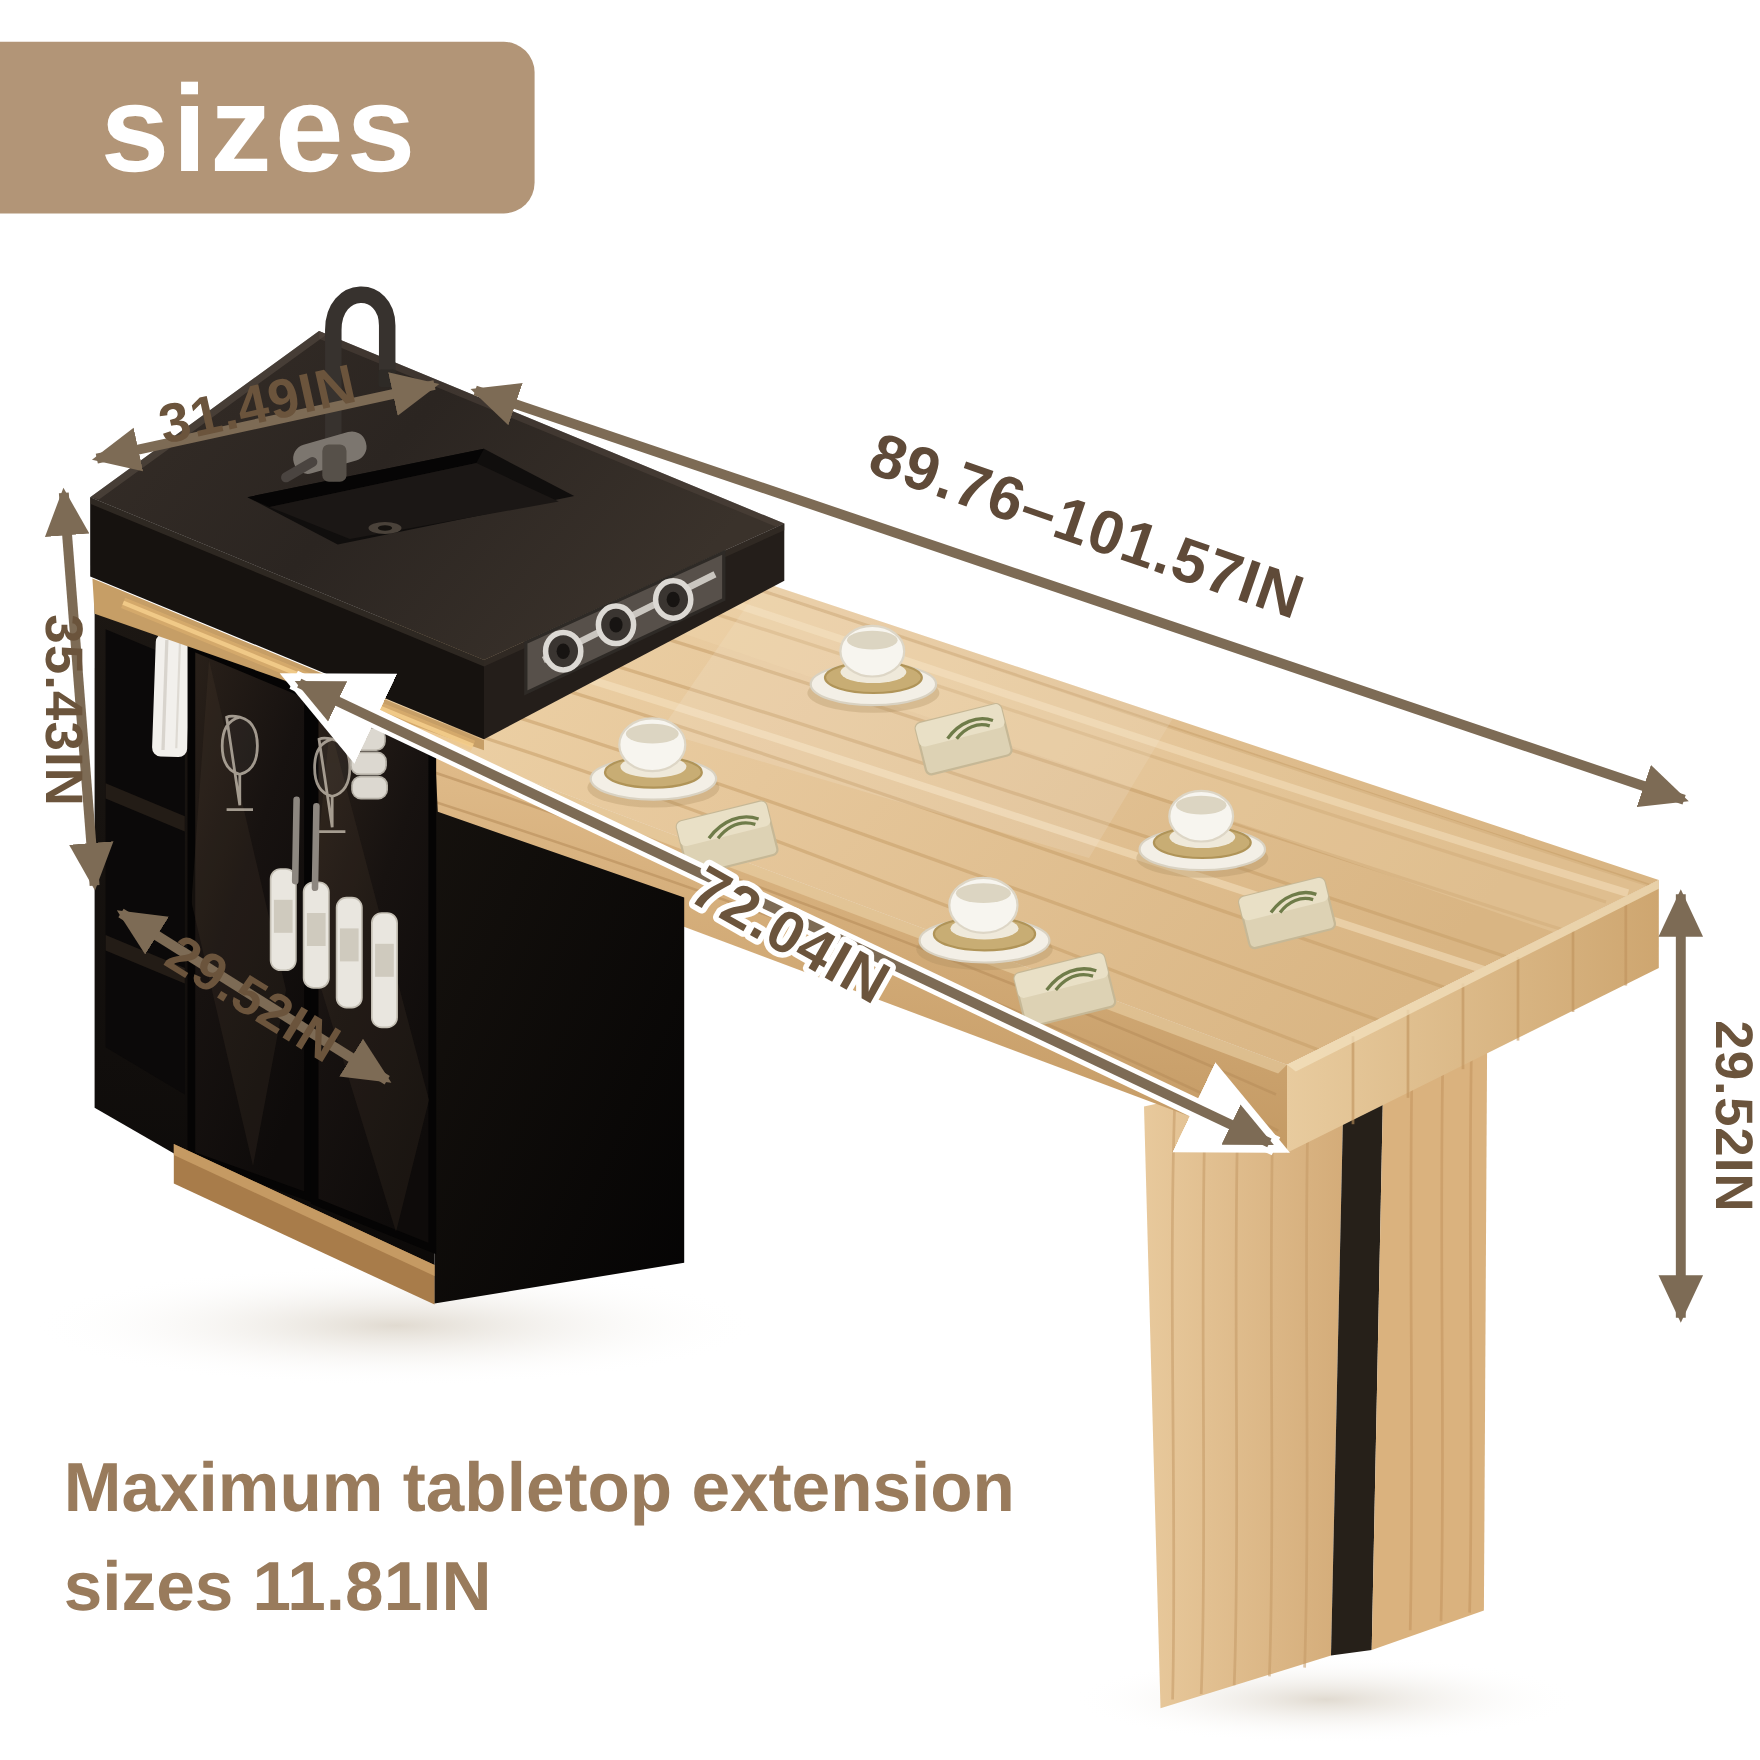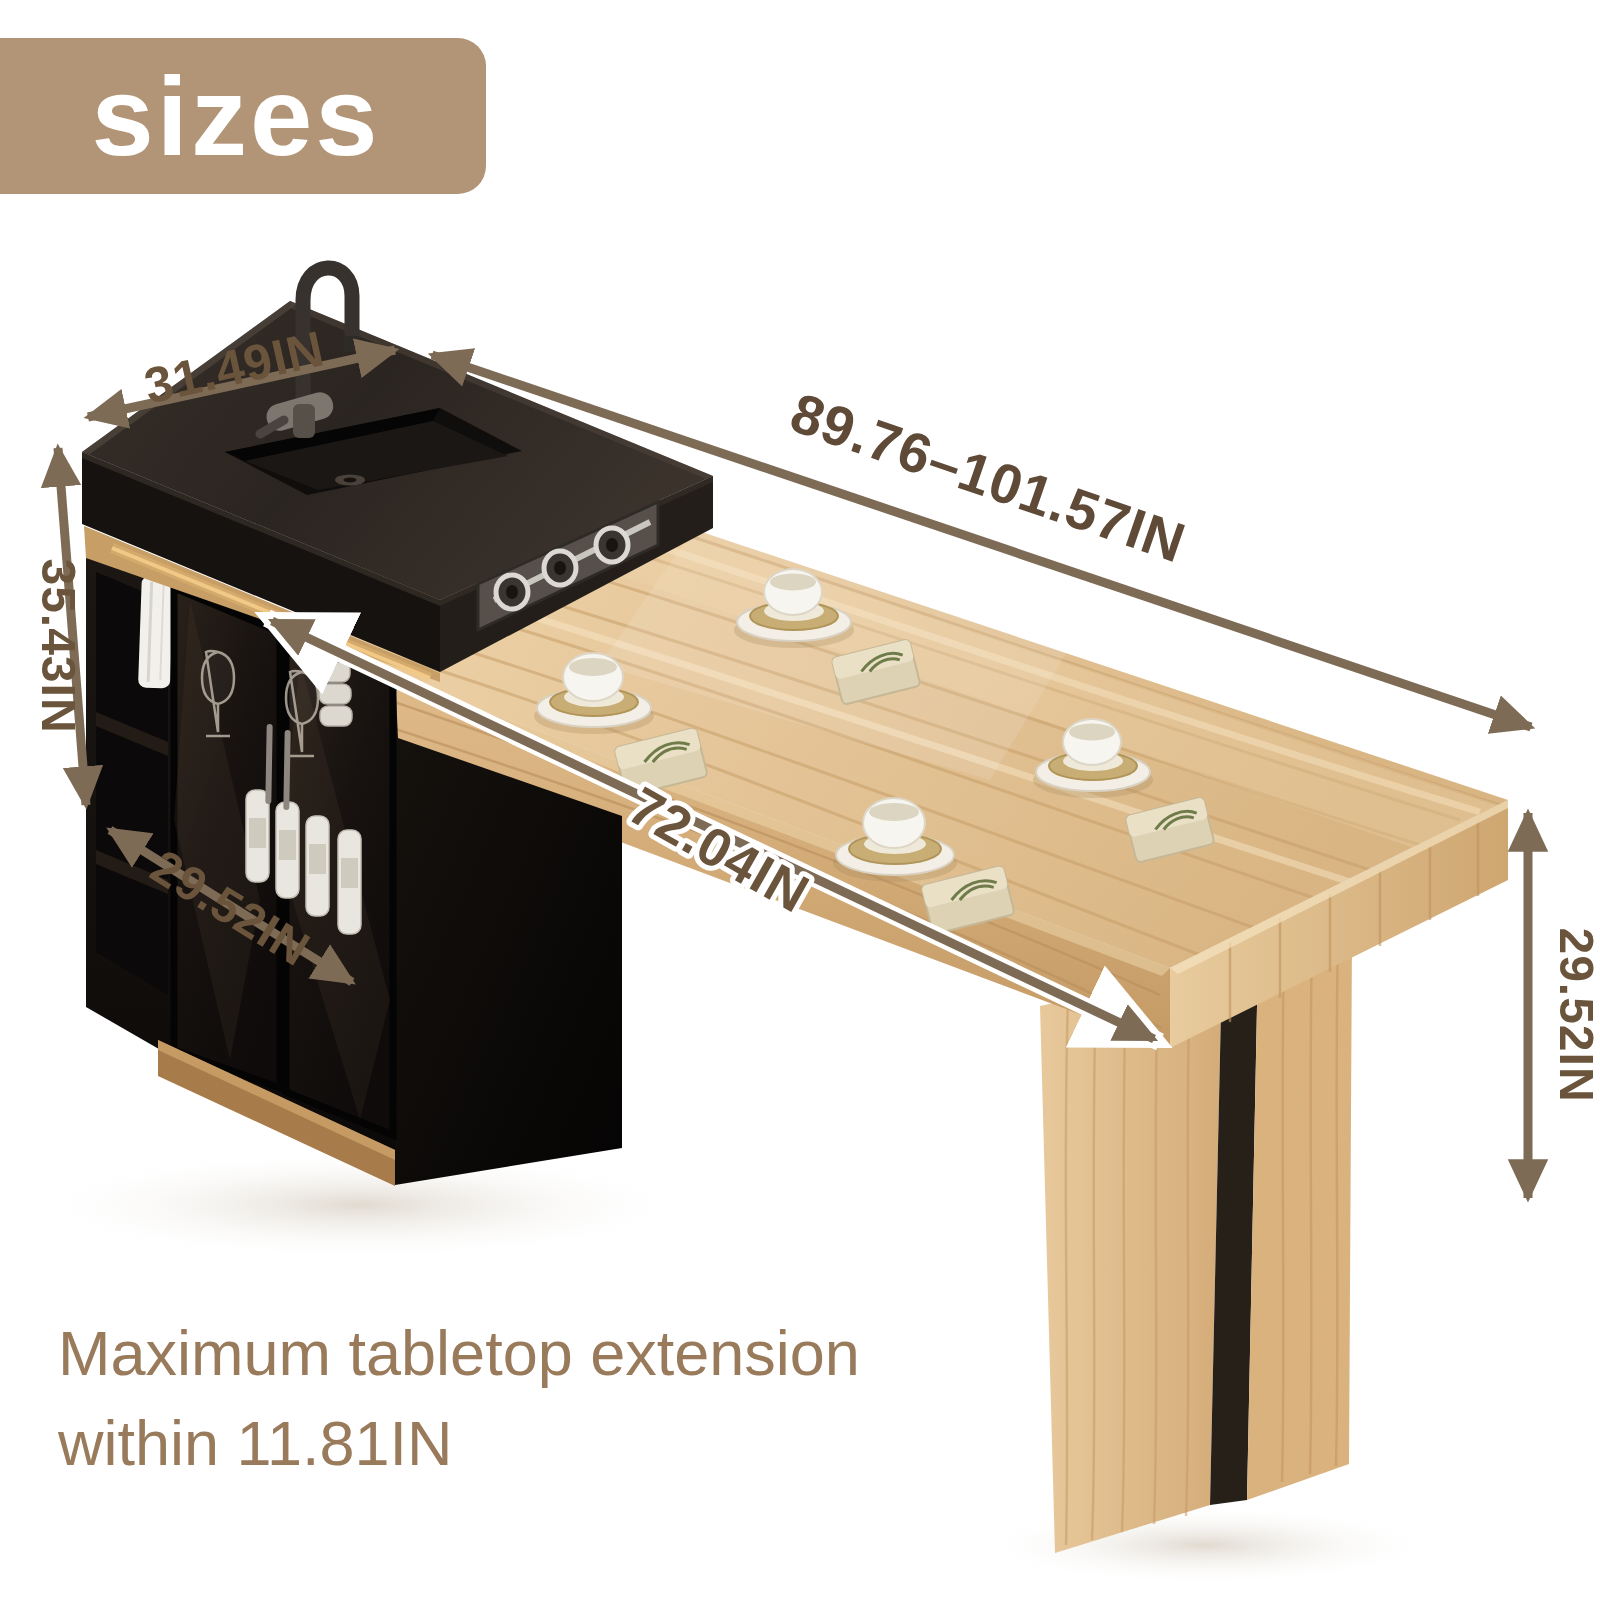--- a/index.html
+++ b/index.html
@@ -1,21 +1,21 @@
 <!DOCTYPE html>
 <html><head>
 <meta charset="utf-8">
 <style>
   html,body{margin:0;padding:0;background:#ffffff;}
   .stage{position:relative;width:1600px;height:1600px;background:#ffffff;overflow:hidden;
          font-family:"Liberation Sans", sans-serif;}
   svg{position:absolute;left:0;top:0;}
   .dim-label{font-family:"Liberation Sans", sans-serif;font-weight:bold;letter-spacing:1px;}
   .badge-text{font-family:"Liberation Sans", sans-serif;font-weight:bold;letter-spacing:3px;}
-  .caption{position:absolute;left:58px;top:1308px;font-weight:normal;font-size:63px;
+  .caption{position:absolute;left:58px;top:1308px;font-weight:bold;font-size:63px;
            line-height:90px;color:#997b5c;letter-spacing:0px;}
 </style>
 </head>
 <body>
 
 <div class="stage">
 
 <svg width="1600" height="1600" viewBox="0 0 1600 1600">
   <defs>
     <marker id="ah" viewBox="0 0 10 9" refX="8.6" refY="4.5" markerWidth="5" markerHeight="4.6" orient="auto-start-reverse" markerUnits="strokeWidth">
@@ -323,16 +323,16 @@
   </g>
 
   <g>
     <rect x="-30" y="38" width="516" height="156" rx="28" fill="#b29577"></rect>
     <text class="badge-text" x="236" y="155" text-anchor="middle" font-size="112" fill="#ffffff">sizes</text>
   </g>
 </svg>
 
 <div class="caption">
   <div>Maximum tabletop extension</div>
-  <div>within 11.81IN</div>
+  <div>sizes 11.81IN</div>
 </div>
 
 </div>
 
 </body></html>

